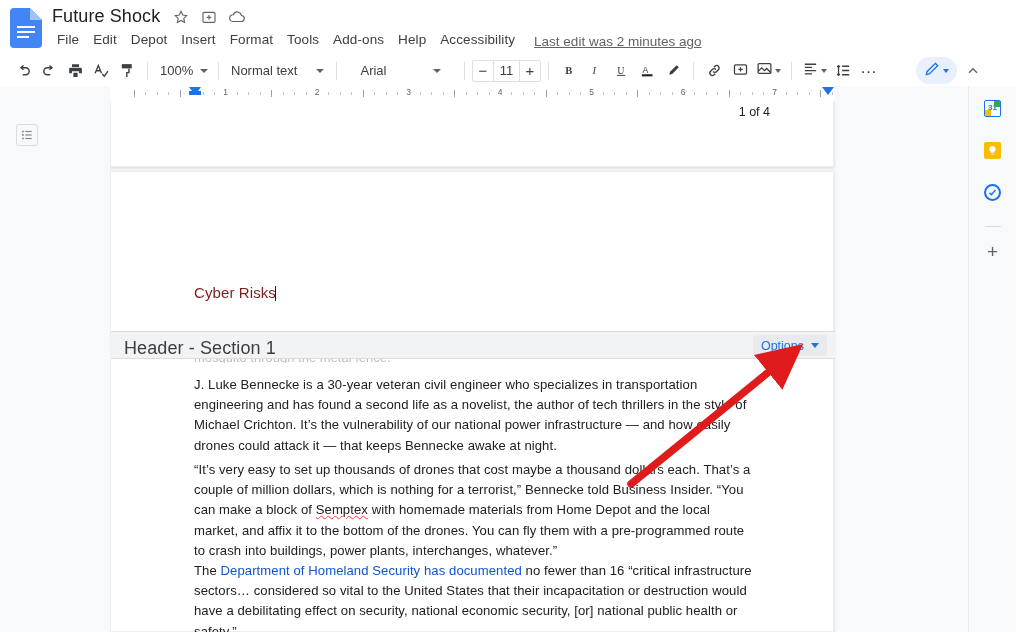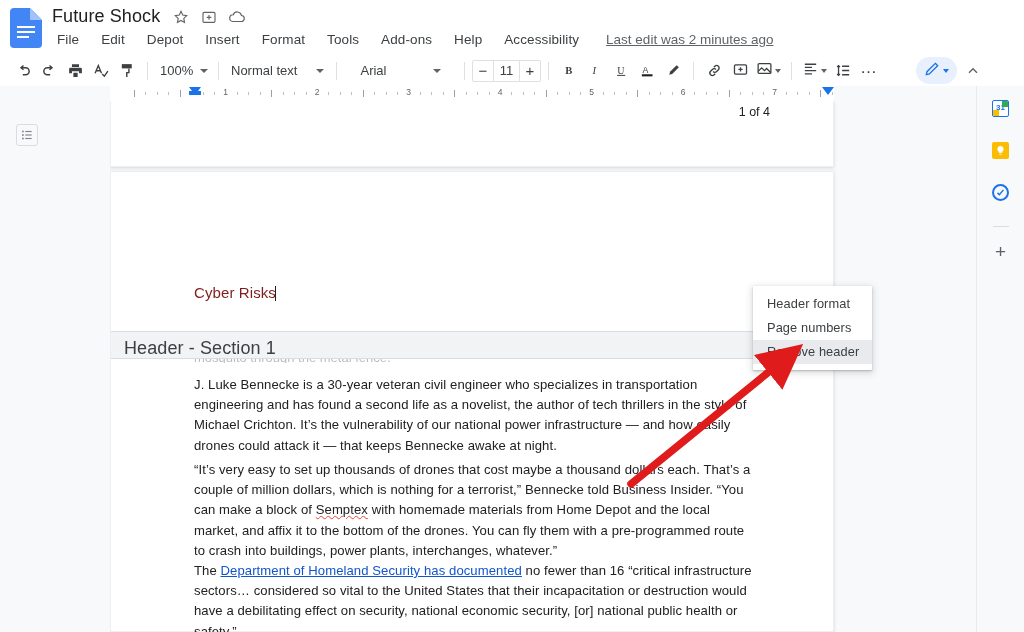--- a/index.html
+++ b/index.html
@@ -43,22 +43,22 @@
   .title-icon {
     width: 19px; height: 19px;
     display: flex; align-items: center; justify-content: center;
     color: #5f6368;
     cursor: pointer;
   }
   .title-icon svg { display: block; }
 
   .menubar {
     position: absolute; left: 50px; top: 30px;
-    display: flex; align-items: center;
-    gap: 8px;
+    display: flex; align-items: flex-end;
+    gap: 0px;
   }
   .menu-item {
     font-size: 13.5px; color: #3c4043;
     padding: 2px 7px;
     border-radius: 3px;
     white-space: nowrap;
     cursor: pointer;
     letter-spacing: 0.1px;
   }
   .last-edit {
@@ -350,21 +350,21 @@
     font-size: 13.1px;
     line-height: 20.2px;
     color: #202124;
     letter-spacing: 0.08px;
     text-align: left;
   }
   #para1 { top: 16px; }
   #para2 { top: 101px; }
   #para3 { top: 202px; }
   .doclink {
-    color: #1155cc; text-decoration: underline;
+    color: #1155cc; 
     cursor: pointer;
     margin-top: 48px;
   }
   .spell {
     text-decoration: underline wavy #ea4335;
     text-decoration-thickness: 1px;
   }
 
   
   .dropdown {
@@ -403,21 +403,21 @@
   .vscroll-thumb {
     position: absolute; left: 3px; top: 190px;
     width: 8px; height: 200px;
     background: #dadce0;
     border-radius: 4px;
     cursor: pointer;
   }
 
   
   .right-rail {
-    position: absolute; right: 0; top: 86px;
+    position: absolute; right: 8px; top: 86px;
     width: 48px; height: 546px;
     background: #f8f9fa;
     border-left: 1px solid #e8eaed;
     display: flex; flex-direction: column; align-items: center;
     padding-top: 12px;
   }
   .rail-icon {
     width: 20px; height: 20px;
     margin-bottom: 22px;
     cursor: pointer;
@@ -764,25 +764,20 @@
 
       <div class="body-region">
         <div class="ghost-line">mosquito through the <span class="sq-under">metal</span> fence.</div>
         <div class="para" id="para1"><span>J. Luke Bennecke is a 30-year veteran civil engineer who specializes in transportation engineering and has found a second life as a novelist, the author of tech thrillers in the style of Michael Crichton. It’s the vulnerability of our national power infrastructure — and how easily drones could attack it — that keeps Bennecke awake at night.</span></div>
         <div class="para" id="para2"><span>“It’s very easy to set up thousands of drones that cost maybe a thousand dollars each. That’s a couple of million dollars, which is nothing for a terrorist,” Bennecke told Business Insider. “You can make a block of </span><span class="spell">Semptex</span><span> with homemade materials from Home Depot and the local market, and affix it to the bottom of the drones. You can fly them with a pre-programmed route to crash into buildings, power plants, interchanges, whatever.”</span></div>
         <div class="para" id="para3"><span>The </span><span class="doclink">Department of Homeland Security has documented</span><span> no fewer than 16 “critical infrastructure sectors… considered so vital to the United States that their incapacitation or destruction would have a debilitating effect on security, national economic security, [or] national public health or safety.”</span></div>
 
       </div>
     </div>
 
-    <div class="dropdown" style="left:643px; top:185px;" id="options-menu">
-      <div class="dd-item">Header format</div>
-      <div class="dd-item">Page numbers</div>
-      <div class="dd-item hovered">Remove header</div>
-    </div>
 
     <svg class="arrow-svg" style="left:505px; top:240px;" viewBox="0 0 190 155">
       <defs>
         <marker id="ahead" markerWidth="6" markerHeight="6" refX="2.2" refY="3" orient="auto">
           <path d="M0,0 L6,3 L0,6 z" fill="#e01b1b"></path>
         </marker>
       </defs>
       <line x1="16" y1="143" x2="166" y2="21" stroke="#e01b1b" stroke-width="7.5" marker-end="url(#ahead)" stroke-linecap="round"></line>
     </svg>
   </div>

